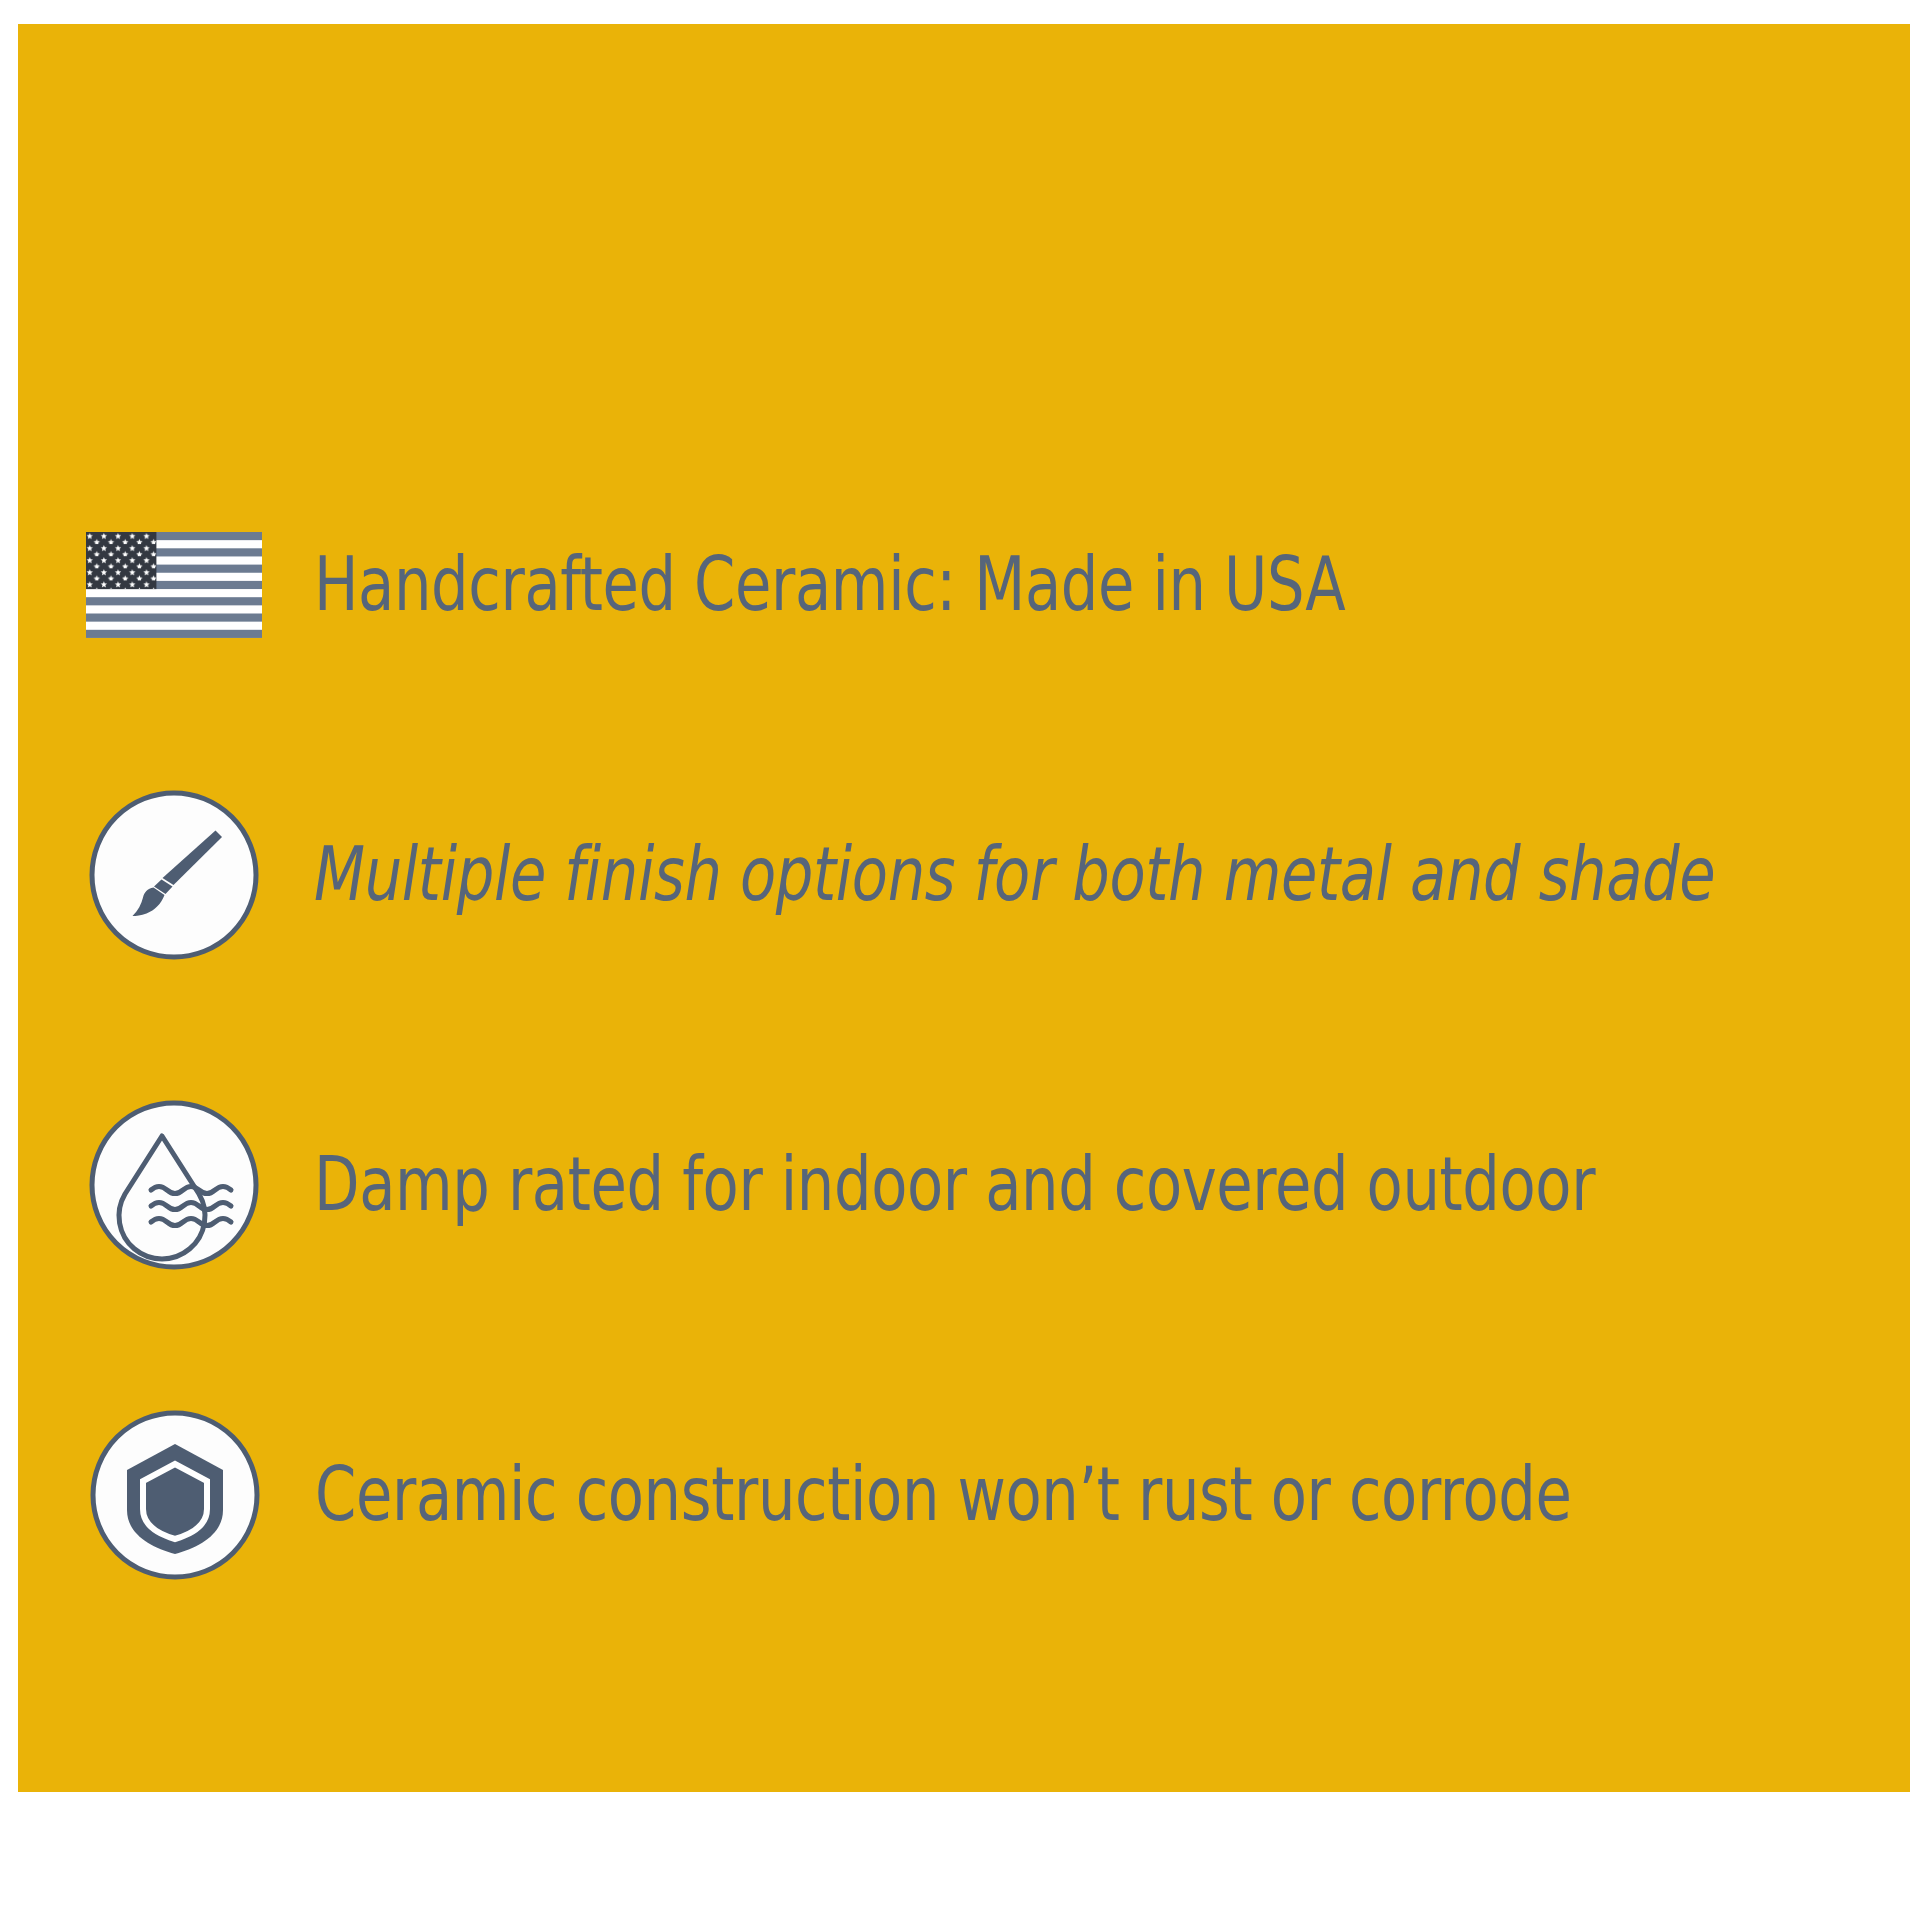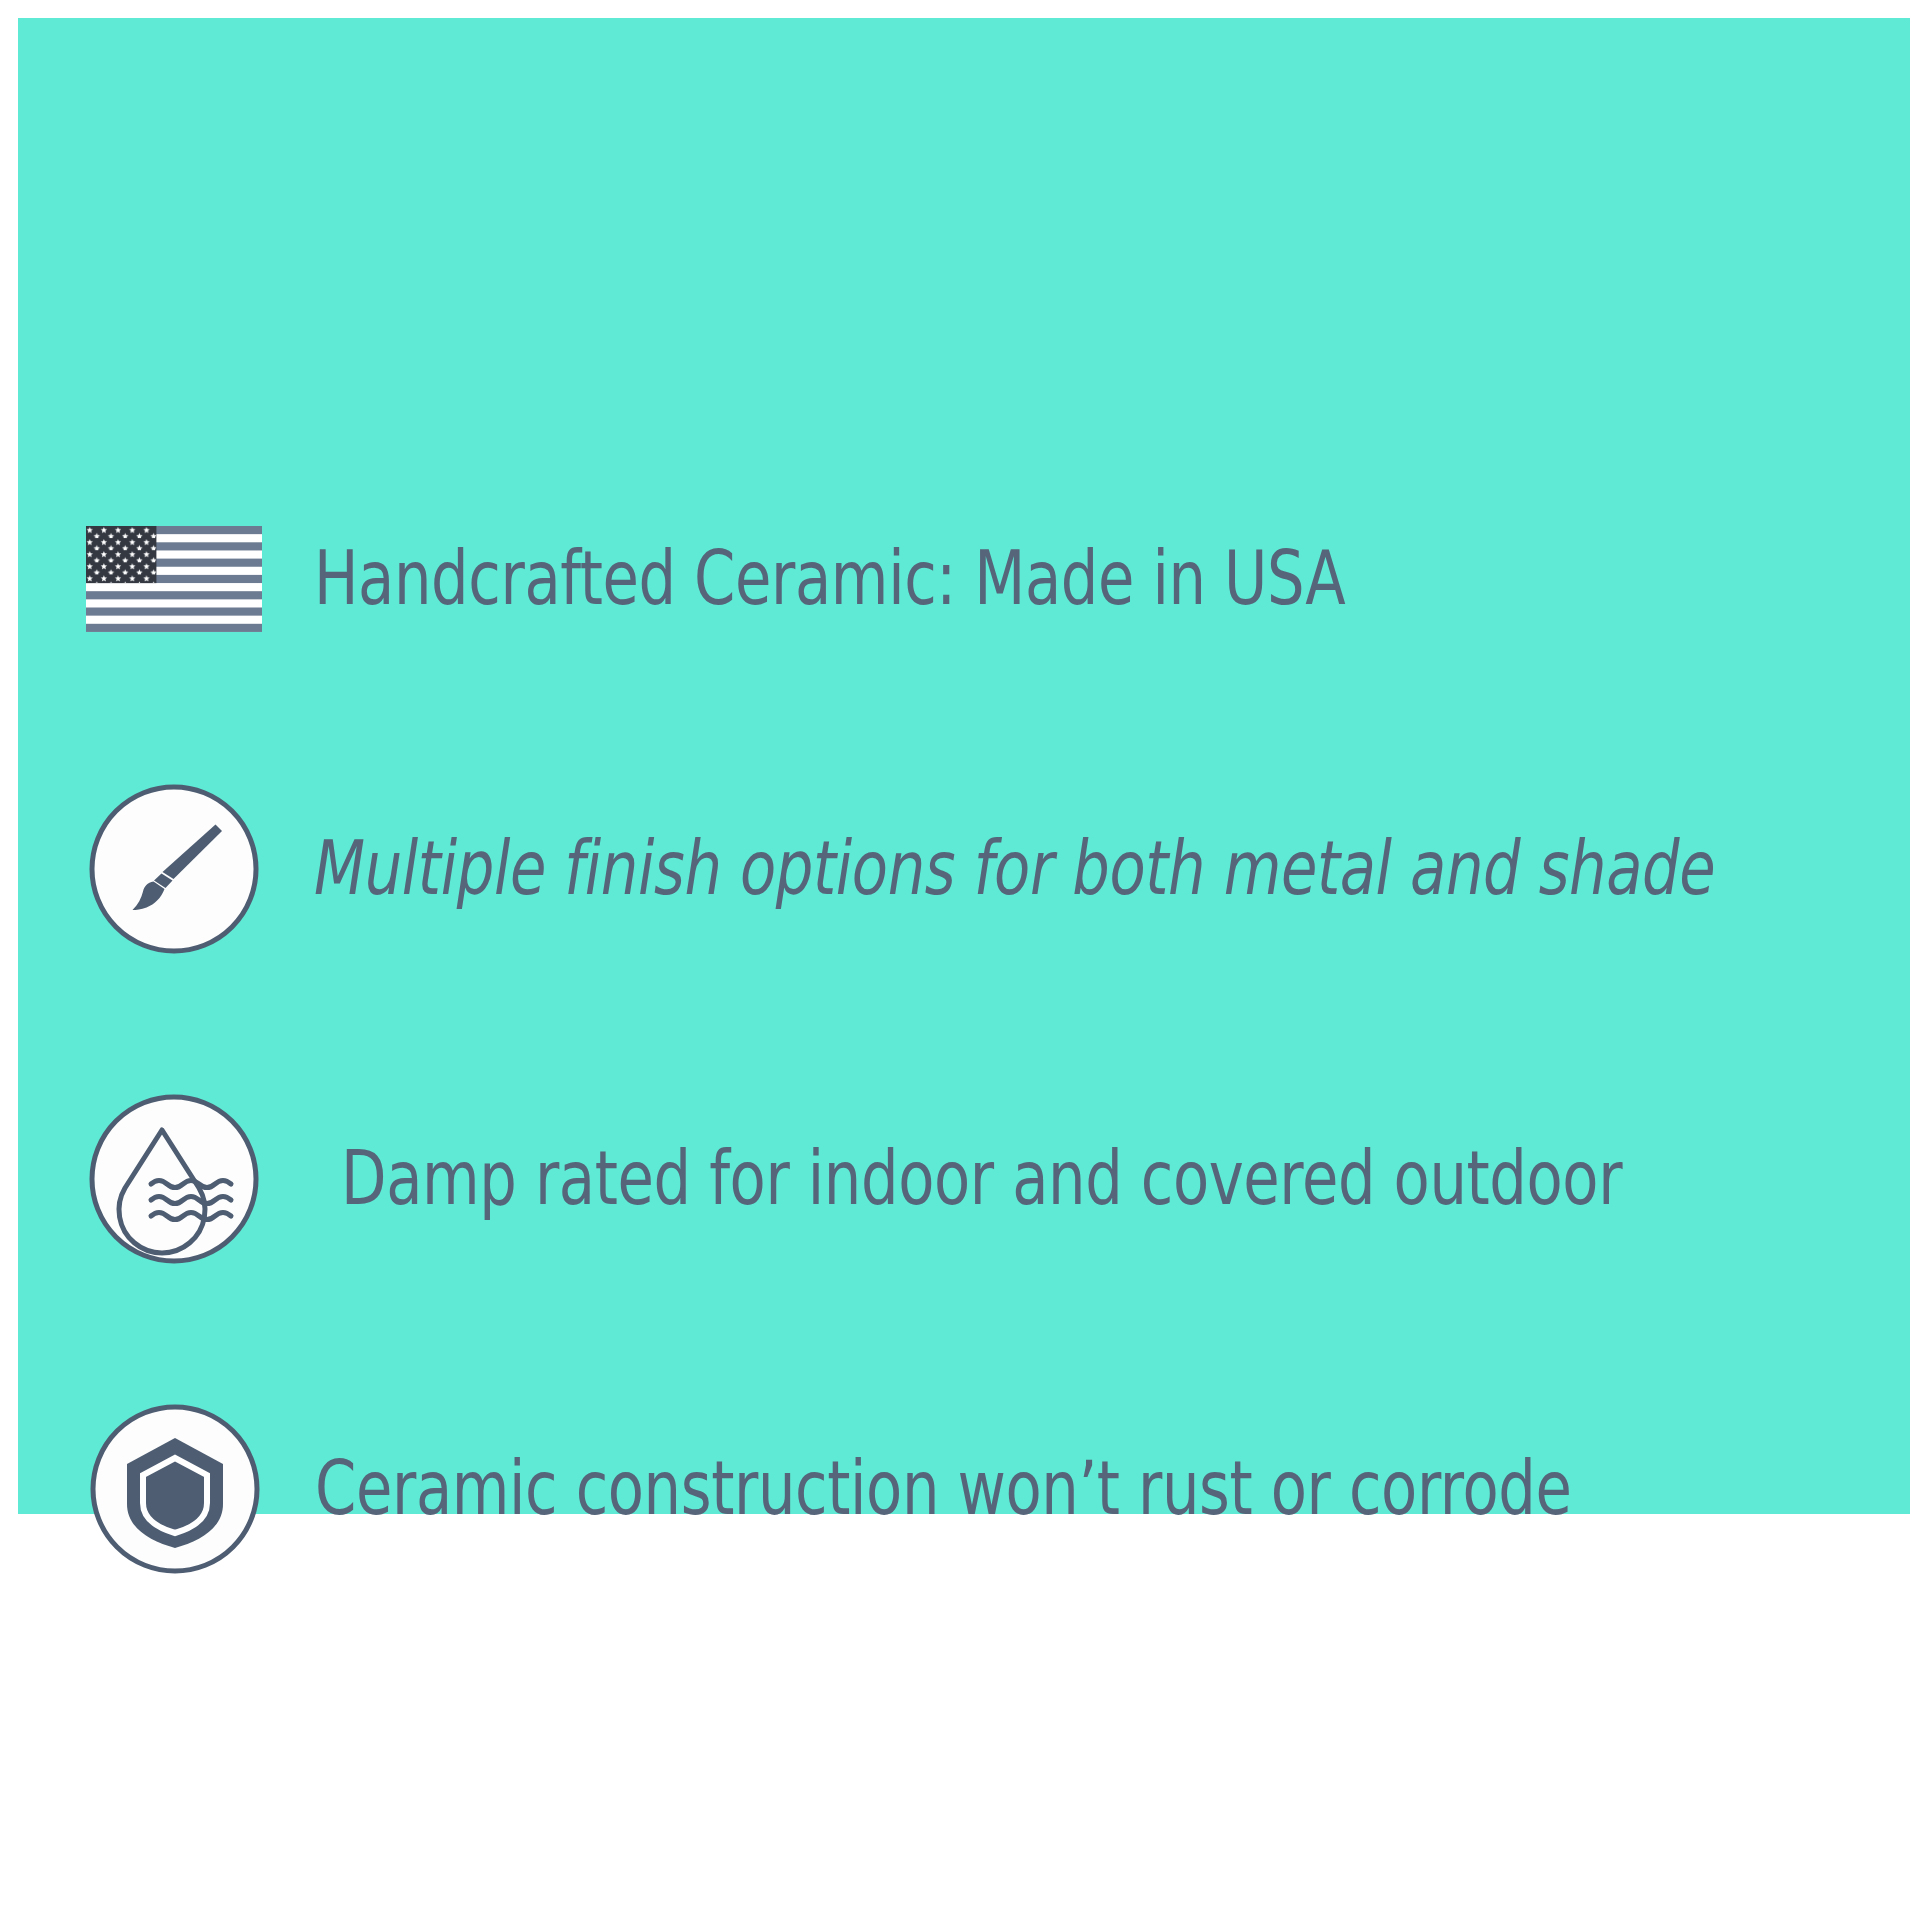--- a/index.html
+++ b/index.html
@@ -11,24 +11,24 @@
     width: 1928px;
     height: 1928px;
     background: #ffffff;
     font-family: "Liberation Sans", sans-serif;
     overflow: hidden;
   }
 
   #feature-panel {
     position: absolute;
     left: 18px;
-    top: 18px;
+    top: 24px;
     width: 1892px;
-    height: 1496px;
-    background: #5eead4;
+    height: 1768px;
+    background: #eab308;
     box-sizing: border-box;
   }
 
   #feature-list {
     position: absolute;
     left: 0;
     top: 0;
     width: 100%;
     height: 100%;
   }
@@ -37,21 +37,21 @@
     position: absolute;
     left: 68px;
     width: 1800px;
     height: 190px;
     display: flex;
     align-items: center;
   }
 
   .feature-row.row-0 { top: 466px; }
   .feature-row.row-1 { top: 756px; font-style: italic; }
-  .feature-row.row-2 { top: 1066px; gap: 27px; }
+  .feature-row.row-2 { top: 1066px; }
   .feature-row.row-3 { top: 1376px; justify-content: flex-end; }
 
   .icon-slot {
     position: relative;
     width: 176px;
     min-width: 176px;
     height: 176px;
     display: flex;
     align-items: center;
     justify-content: center;

